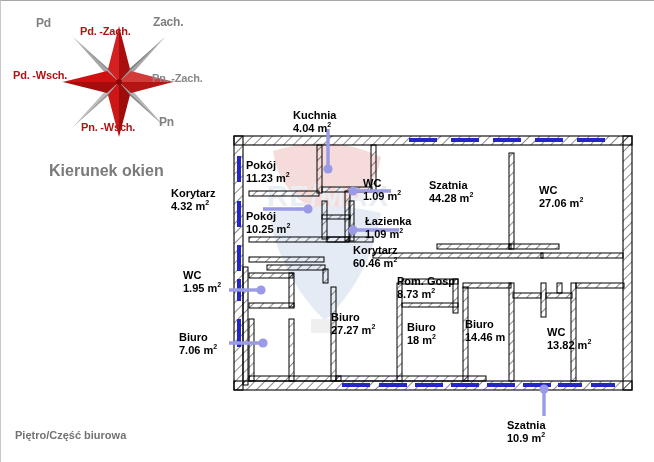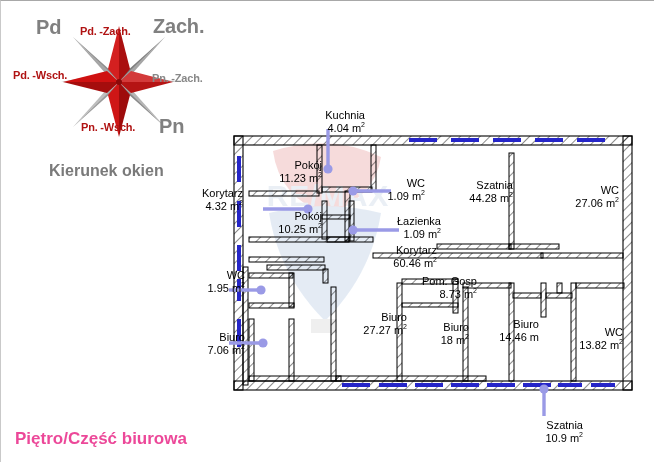--- a/index.html
+++ b/index.html
@@ -30,21 +30,21 @@
     position: absolute;
     left: 58px; top: 22px;
   }
   .cdir {
     position: absolute;
     font-weight: bold;
     white-space: nowrap;
     color: #808080;
     letter-spacing: -0.2px;
   }
-  .cdir.major { font-size: 20px; }
+  .cdir.major { font-size: 12px; }
   .cdir.minor { font-size: 11px; color: #888888; }
   .cdir.red { color: #b01313; }
   #dir-pd      { left: 35px;  top: 15px;  }
   #dir-zach    { left: 152px; top: 14px;  }
   #dir-wsch    { left: 14px;  top: 115px; }
   #dir-pn      { left: 158px; top: 114px; }
   #dir-pdzach  { left: 79px;  top: 24px;  }
   #dir-pnzach  { left: 151px; top: 71px;  }
   #dir-pdwsch  { left: 12px;  top: 68px;  }
   #dir-pnwsch  { left: 80px;  top: 120px; }
@@ -59,37 +59,37 @@
   
   #plan-wrap {
     position: absolute;
     left: 0; top: 0;
     width: 654px; height: 462px;
   }
   #plan-svg { position:absolute; left:0; top:0; }
   
   .room {
     position: absolute;
-    text-align: right;
+    text-align: left;
     color: #000000;
-    font-weight: normal;
+    font-weight: bold;
     font-size: 11px;
     line-height: 1.12;
     white-space: nowrap;
   }
   .room .nm { display:block; }
   .room .ar { display:block; }
   .room sup { font-size: 7px; vertical-align: super; }
   
   #footer-caption {
     position: absolute;
     left: 14px; top: 428px;
-    font-size: 17px;
+    font-size: 11px;
     font-weight: bold;
-    color: #ec4899;
+    color: #737373;
     white-space: nowrap;
   }
 </style>
 </head>
 <body>
 
 <div id="page">
 
   <div id="compass-block">
 

